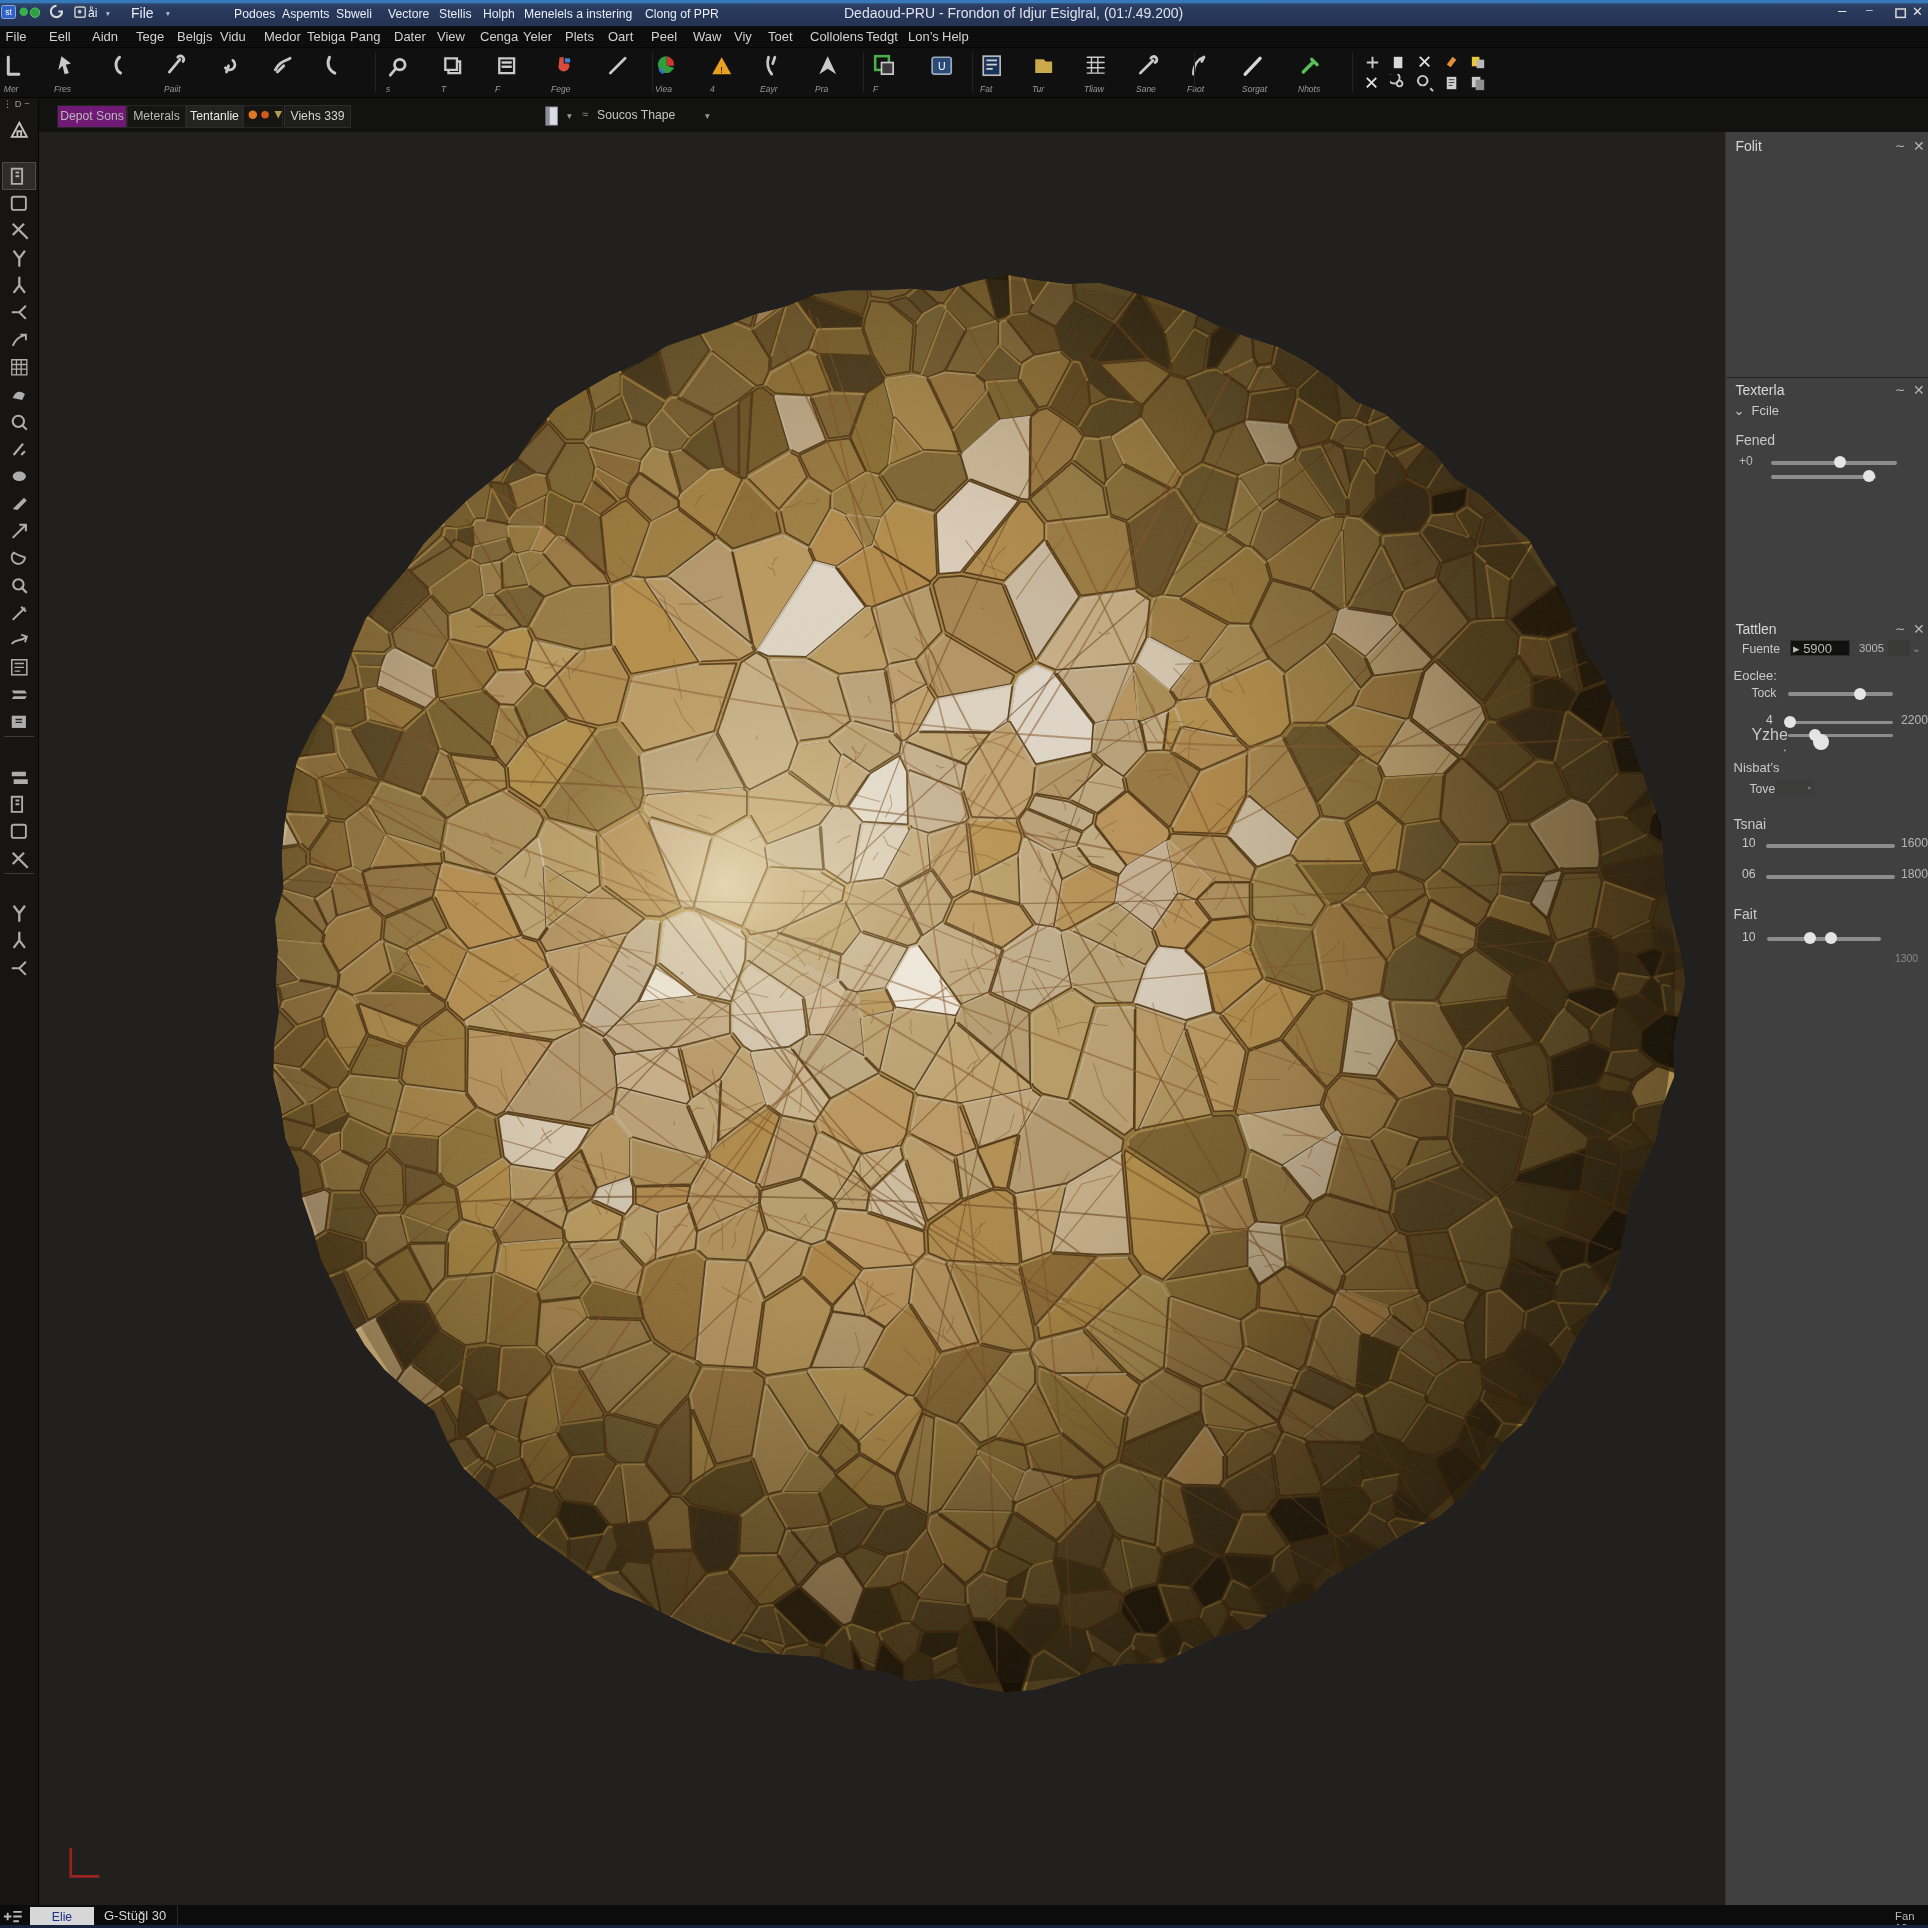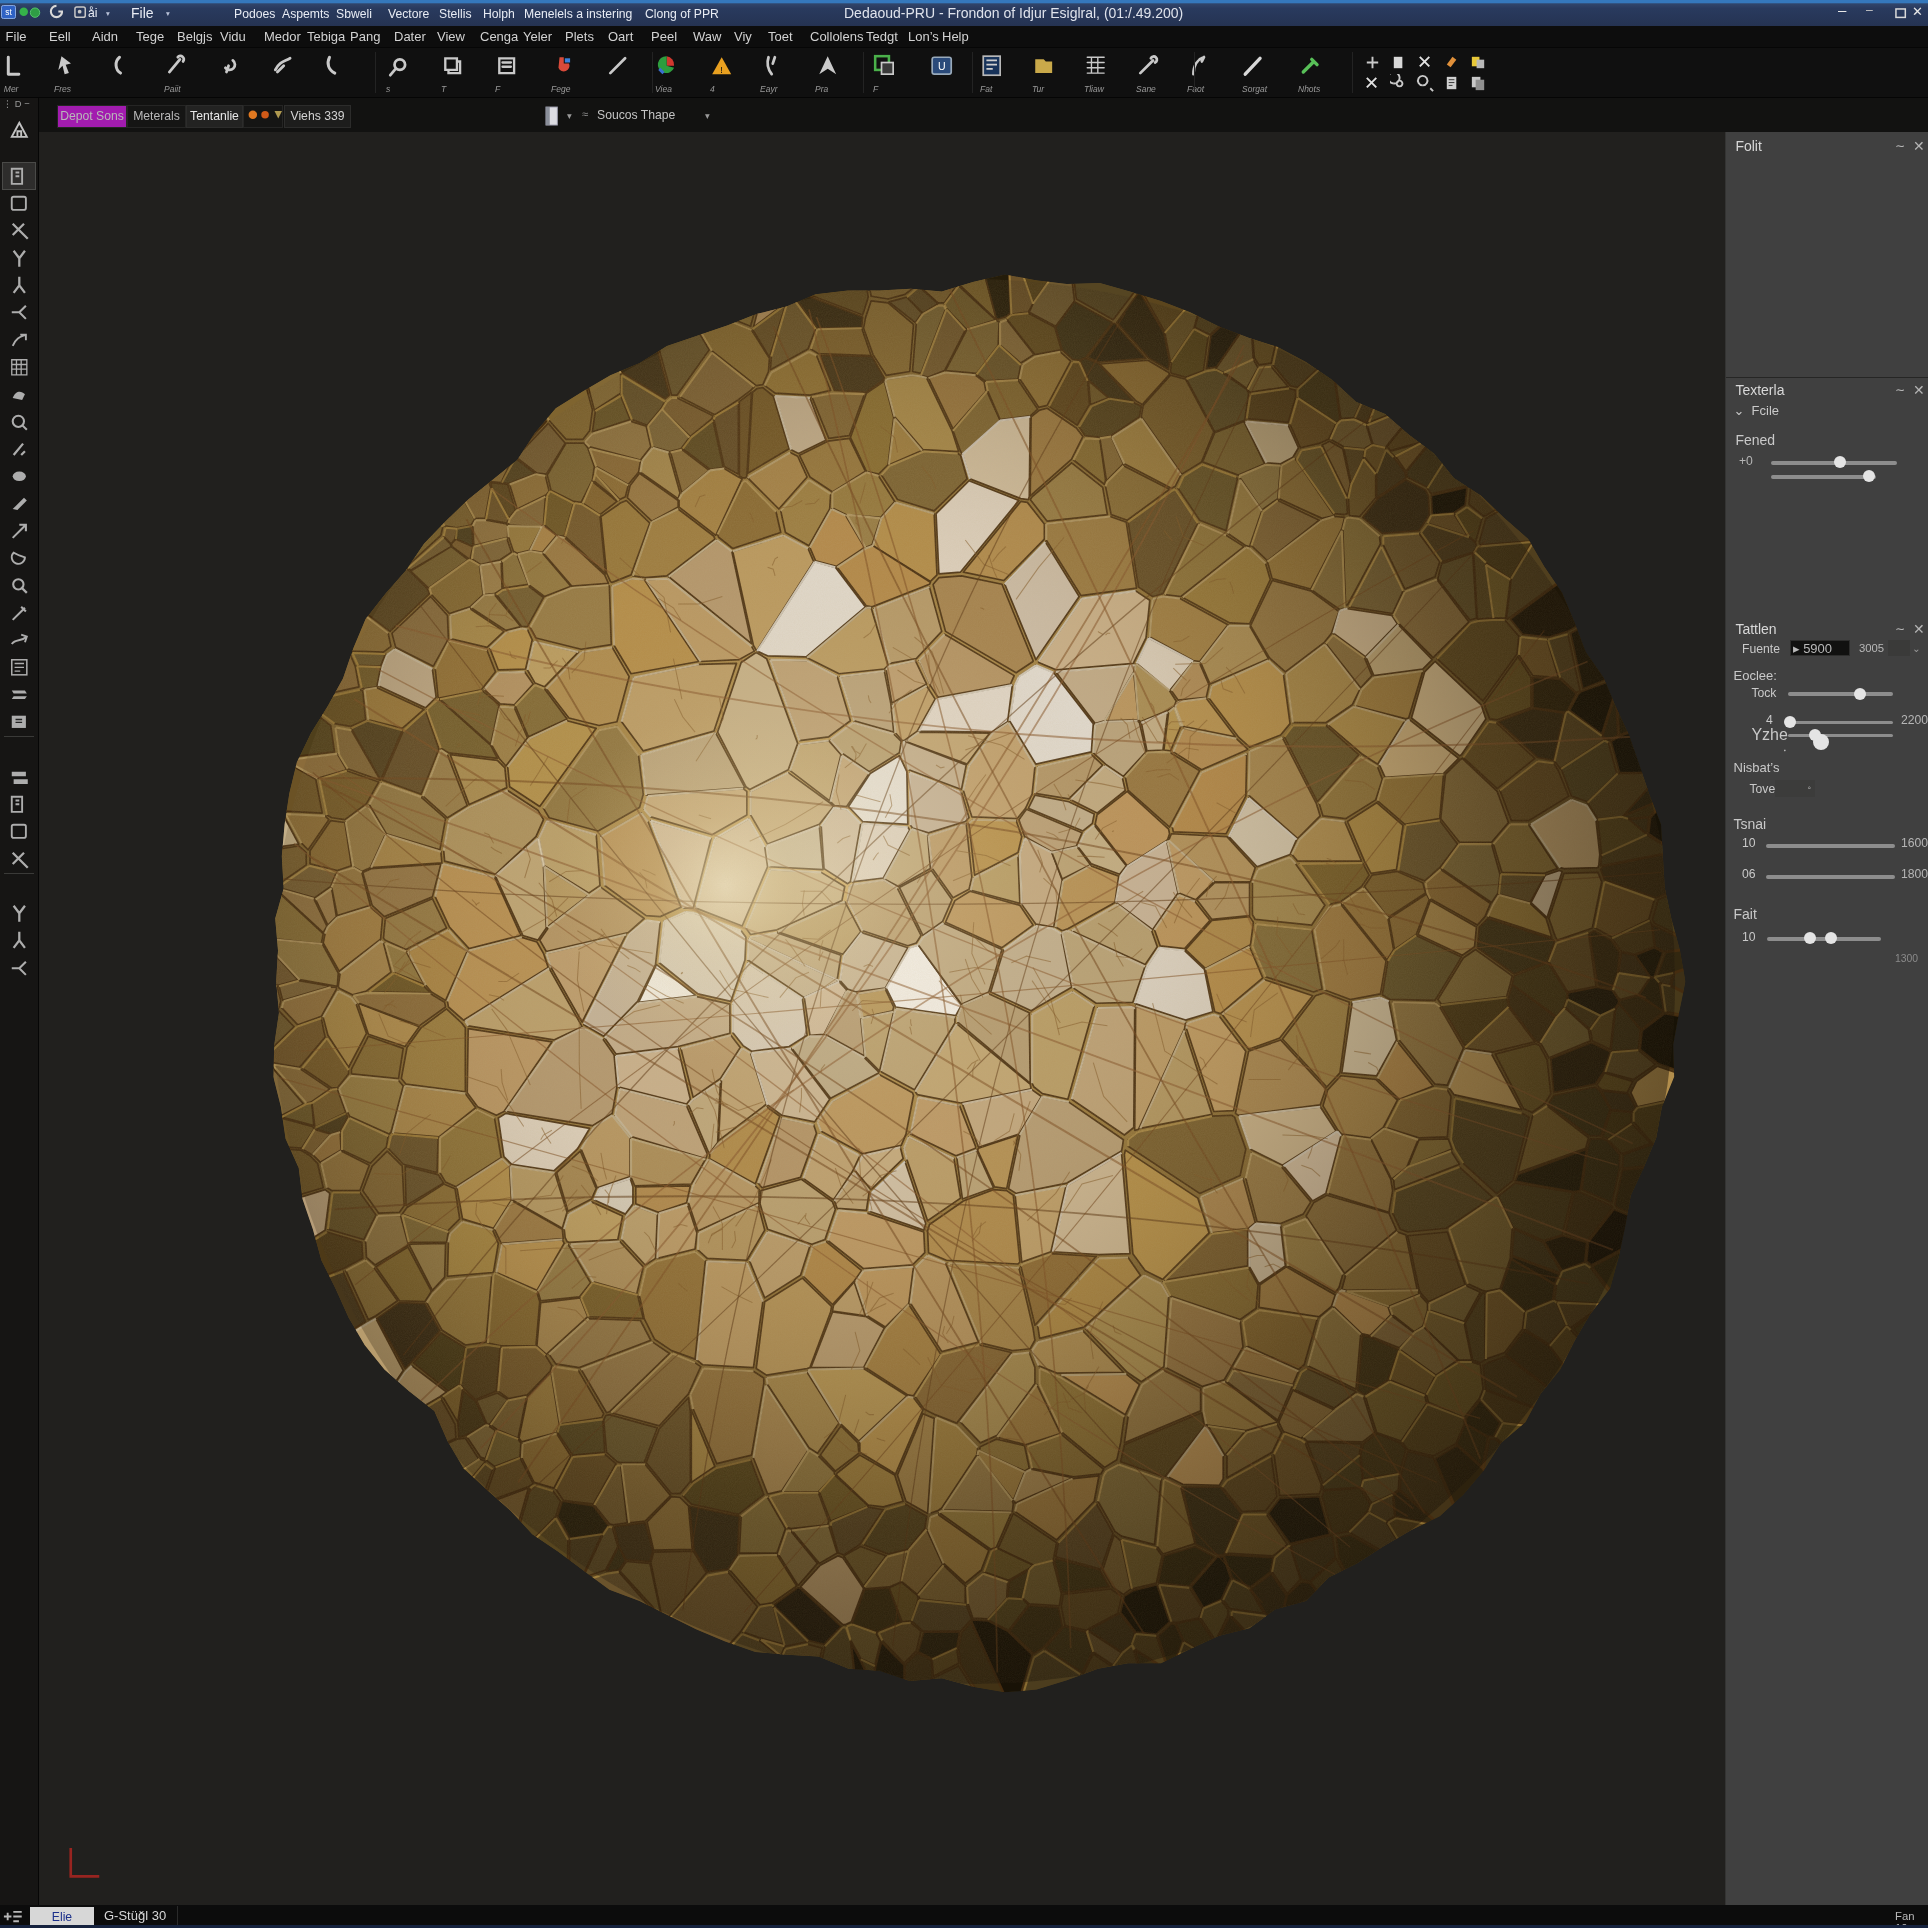--- a/index.html
+++ b/index.html
@@ -1944,21 +1944,21 @@
     </svg>
 <div class="abs" style="left:375px;top:3.8px;width:0.9px;height:41px;background:#232323"></div>
 <div class="abs" style="left:652px;top:3.8px;width:0.9px;height:41px;background:#232323"></div>
 <div class="abs" style="left:863px;top:3.8px;width:0.9px;height:41px;background:#232323"></div>
 <div class="abs" style="left:972px;top:3.8px;width:0.9px;height:41px;background:#232323"></div>
 <div class="abs" style="left:1194px;top:3.8px;width:0.9px;height:41px;background:#232323"></div>
 <div class="abs" style="left:1352px;top:3.8px;width:0.9px;height:41px;background:#232323"></div>
 </div>
 
 <div id="tabbar">
-  <div class="tab" style="left:18px;width:70px;border-color:#252524;background:#a21caf">Depot Sons</div>
+  <div class="tab" style="left:18px;width:70px;border-color:#252524;background:#701a75">Depot Sons</div>
 <div class="tab" style="left:88px;width:59px;border-color:#252524;background:#151514">Meterals</div>
 <div class="tab" style="left:147px;width:57px;background:#232322;color:#e8e8e8">Tentanlie</div>
 <div class="tab" style="left:204px;width:40px;border-color:#252524;background:#151514"></div>
 <svg class="abs" style="left:208px;top:12.2px" width="38" height="11.3" viewBox="0 0 40 12">
       <circle cx="6" cy="5" r="4.5" fill="#e07820"></circle>
       <circle cx="19" cy="5" r="4" fill="#d05a18"></circle>
       <path d="M29 1 h8 l-4 8 z" fill="#b09a50"></path>
     </svg>
 <div class="tab" style="left:245px;width:67px;background:#1d1d1c;color:#d4d4d4">Viehs 339</div>
 <svg class="abs" style="left:506px;top:7.5px" width="19" height="21" viewBox="0 0 20 22">

